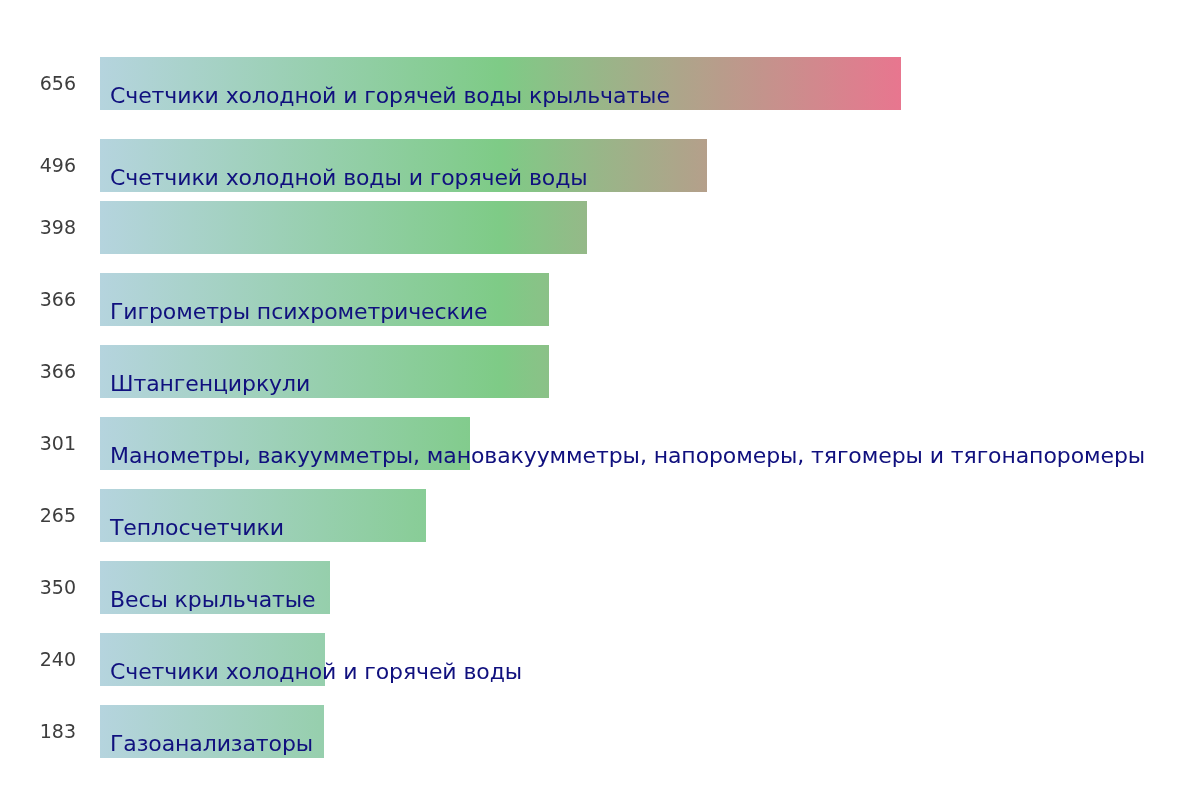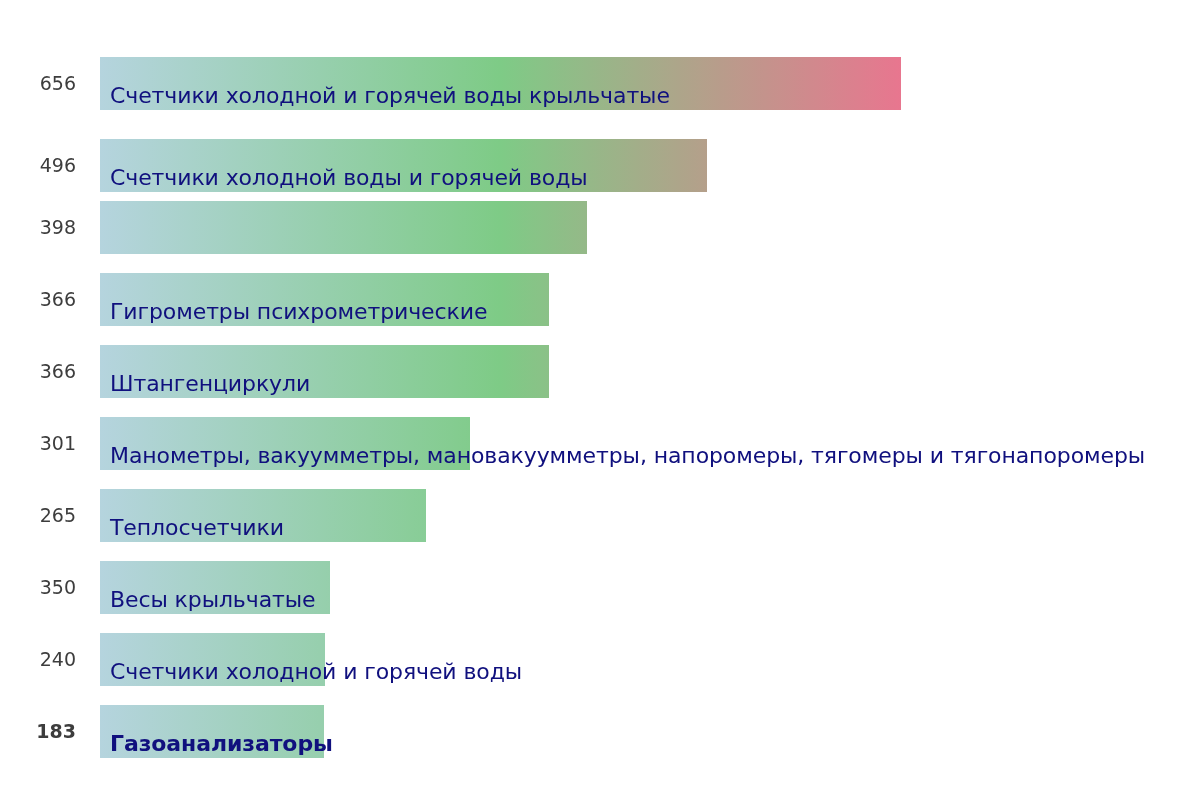--- a/index.html
+++ b/index.html
@@ -130,20 +130,20 @@
       </div>
       <div class="row-label">Весы крыльчатые</div>
     </div>
     <div class="row" style="top: 633px;">
       <div class="row-value">240</div>
       <div class="row-bar" style="width: 225px;">
         <div class="row-bar-fill" style="width: 801px; background: linear-gradient(to right, rgb(181, 212, 222) 0%, rgb(126, 203, 134) 50%, rgb(232, 118, 143) 100%);"></div>
       </div>
       <div class="row-label">Счетчики холодной и горячей воды</div>
     </div>
-    <div class="row" style="top: 705px; font-weight: bold;">
+    <div class="row" style="top: 705px;">
       <div class="row-value">183</div>
       <div class="row-bar" style="width: 224px;">
         <div class="row-bar-fill" style="width: 801px; background: linear-gradient(to right, rgb(181, 212, 222) 0%, rgb(126, 203, 134) 50%, rgb(232, 118, 143) 100%);"></div>
       </div>
       <div class="row-label">Газоанализаторы</div>
     </div>
   </div>
 
 </body></html>

